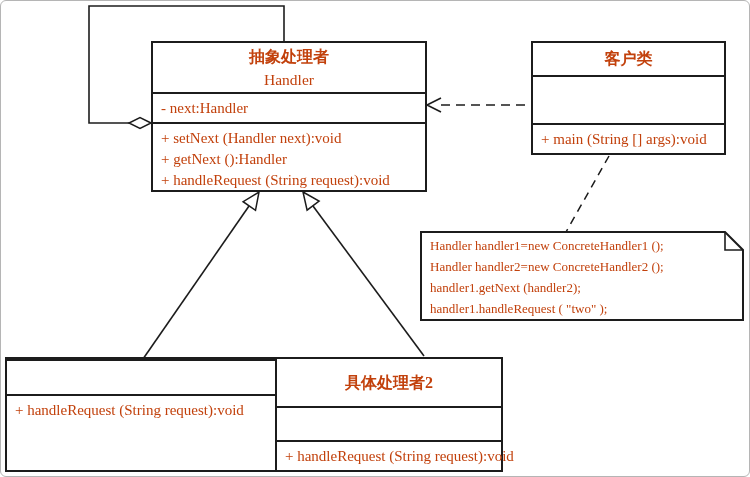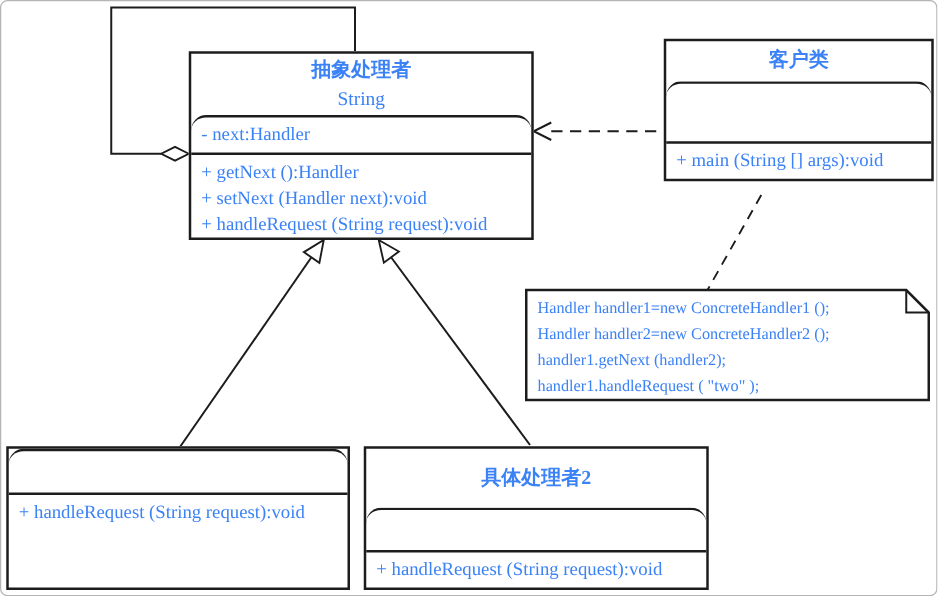--- a/index.html
+++ b/index.html
@@ -1,50 +1,50 @@
 <!DOCTYPE html>
 <html><head>
 <meta charset="utf-8">
 <style>
   html,body{margin:0;padding:0;background:#fff;}
   #canvas{
     position:relative;width:748px;height:475px;background:#ffffff;
     border:1px solid #b5b5b5;border-radius:6px;overflow:hidden;
-    font-family:"Liberation Serif","DejaVu Serif",serif;color:#3b82f6;
+    font-family:"Liberation Serif","DejaVu Serif",serif;color:#c2410c;
   }
   #connectors{position:absolute;left:0;top:0;width:750px;height:477px;}
   .uml-class{
     position:absolute;background:#ffffff;border:2px solid #1c1c1c;
     box-sizing:border-box;display:flex;flex-direction:column;
   }
   .uml-title{
     text-align:center;display:flex;flex-direction:column;justify-content:center;
     padding:2px 4px;box-sizing:border-box;
   }
   .uml-title .cn{font-weight:bold;font-size:16px;line-height:24px;font-family:"Liberation Serif","DejaVu Serif",serif;}
   .uml-title .en{font-size:15.5px;line-height:21px;}
   .uml-attrs,.uml-methods{
     border-top:2px solid #1c1c1c;box-sizing:border-box;
     padding:4px 6px 3px 8px;font-size:15px;
   }
-  .uml-attrs{display:flex;flex-direction:column;justify-content:center;border-radius:12px;}
+  .uml-attrs{display:flex;flex-direction:column;justify-content:center;}
   .member{line-height:21px;white-space:nowrap;}
   
   #class-handler{left:150px;top:40px;width:276px;height:151px;}
   #class-handler .uml-title{height:51px;}
   #class-handler .uml-attrs{height:32px;}
   #class-handler .uml-methods{flex:1;}
   
-  #class-client{left:530px;top:30px;width:216px;height:114px;}
+  #class-client{left:530px;top:40px;width:195px;height:114px;}
   #class-client .uml-title{height:47px;}
   #class-client .uml-attrs{height:35px;}
   #class-client .uml-methods{flex:1;margin-top:22px;}
   
   #class-concrete1{left:4px;top:356px;width:275px;height:115px;}
-  #class-concrete2{left:290px;top:356px;width:276px;height:115px;}
+  #class-concrete2{left:274px;top:356px;width:228px;height:115px;}
   #class-concrete1 .uml-title,#class-concrete2 .uml-title{height:50px;}
   #class-concrete1 .uml-attrs,#class-concrete2 .uml-attrs{height:35px;}
   #class-concrete1 .uml-methods,#class-concrete2 .uml-methods{flex:1;}
   
   #note-text{
     position:absolute;left:420px;top:231px;width:380px;height:88px;
     box-sizing:border-box;padding:3px 6px 0 9px;font-size:13px;
   }
   #note-text .code-line{line-height:21px;white-space:nowrap;}
 </style>
@@ -69,28 +69,28 @@
 
     <line x1="608" y1="155" x2="565" y2="231" stroke="#1c1c1c" stroke-width="1.5" stroke-dasharray="8 6"></line>
 
     <polygon points="420,231 724,231 742,249 742,319 420,319" fill="#ffffff" stroke="#1c1c1c" stroke-width="2"></polygon>
     <polyline points="724,231 724,249 742,249" fill="none" stroke="#1c1c1c" stroke-width="1.6"></polyline>
   </svg>
 
   <div class="uml-class" id="class-handler">
     <div class="uml-title">
       <div class="cn">抽象处理者</div>
-      <div class="en">String</div>
+      <div class="en">Handler</div>
     </div>
     <div class="uml-attrs">
       <div class="member">- next:Handler</div>
     </div>
     <div class="uml-methods">
+      <div class="member">+ setNext (Handler next):void</div>
       <div class="member">+ getNext ():Handler</div>
-      <div class="member">+ setNext (Handler next):void</div>
       <div class="member">+ handleRequest (String request):void</div>
     </div>
   </div>
 
   <div class="uml-class" id="class-client">
     <div class="uml-title">
       <div class="cn">客户类</div>
     </div>
     <div class="uml-attrs"></div>
     <div class="uml-methods">

